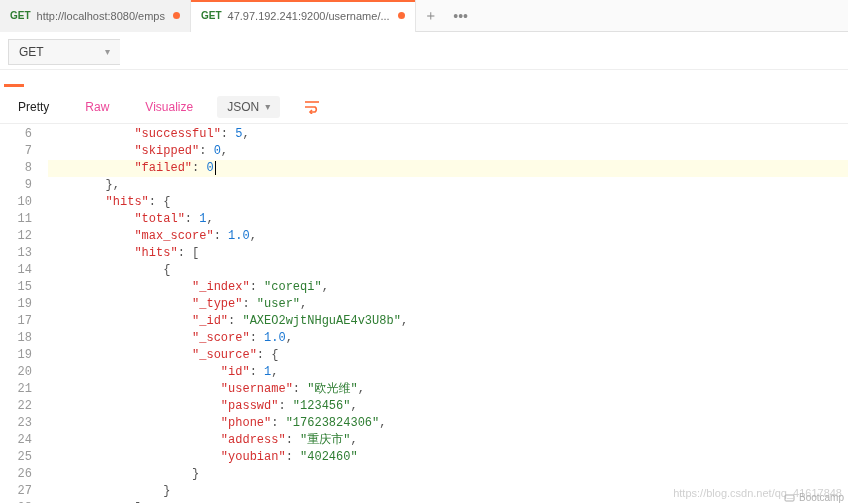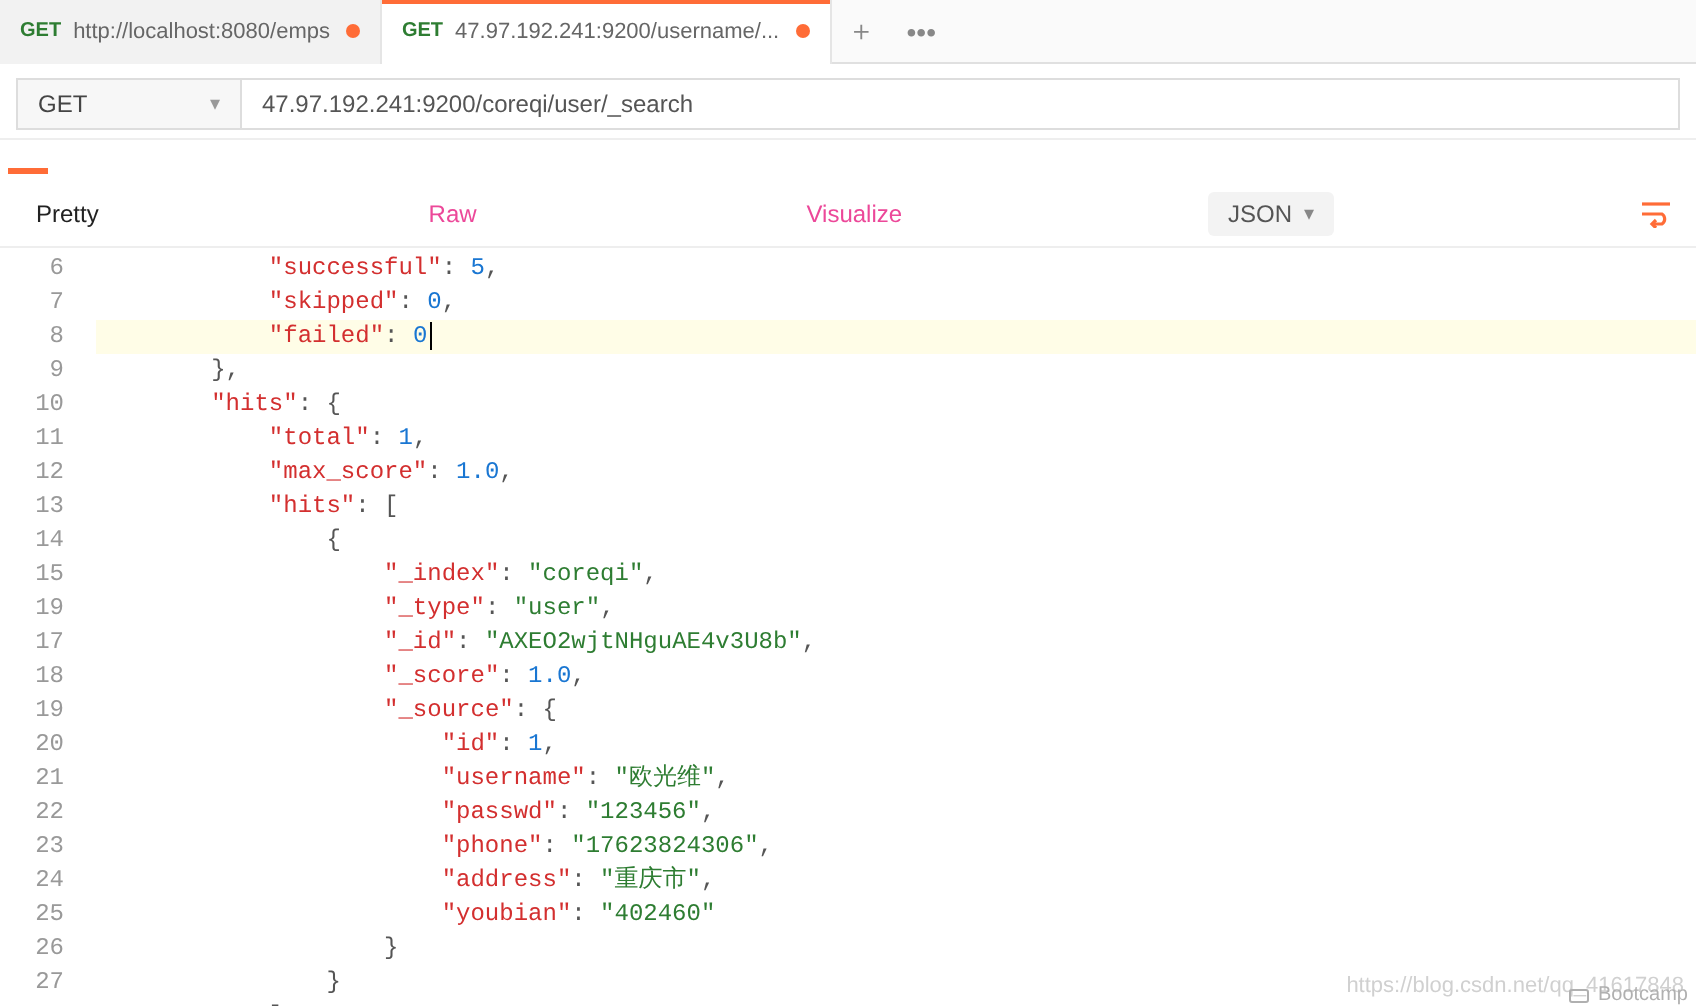--- a/index.html
+++ b/index.html
@@ -88,24 +88,23 @@
     position: relative;
   }
   .indicator-strip::before {
     content: "";
     position: absolute; left: 4px; top: 14px; width: 20px; height: 3px;
     background: #ff6c37;
   }
   .view-tabs {
     height: 34px;
     display: flex; align-items: center;
-    gap: 2px;
+    gap: 12px;
     padding: 0 6px;
     border-bottom: 1px solid #eee;
-    justify-content: space-between;
   }
   .vtab {
     padding: 6px 12px;
     color: #ec4899;
     font-size: 12px;
     cursor: pointer;
   }
   .vtab.active { color: #222; }
   .json-dd {
     display: flex; align-items: center;
@@ -188,21 +187,20 @@
     </div>
     <div class="tab-plus">＋</div>
   <div class="tab-more">•••</div>
 </div>
 
 <div class="req-row">
   <div class="method-select">
     <span>GET</span>
     <span class="chev">▾</span>
   </div>
-  <input class="url-input" value="47.97.192.241:9200/coreqi/user/_search" style="">
 </div>
 
 <div class="indicator-strip"></div>
 
 <div class="view-tabs" id="view-tabs">
   <div class="vtab active">Pretty</div>
     <div class="vtab">Raw</div>
     <div class="vtab">Visualize</div>
     <div class="json-dd">
     <span>JSON</span>

